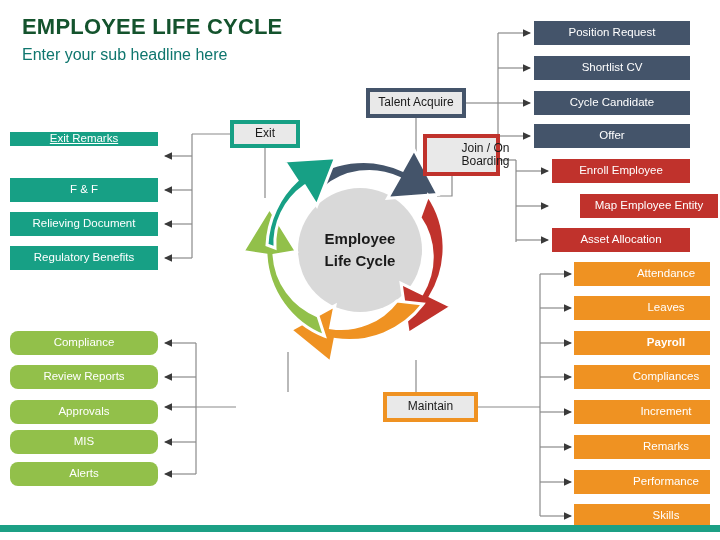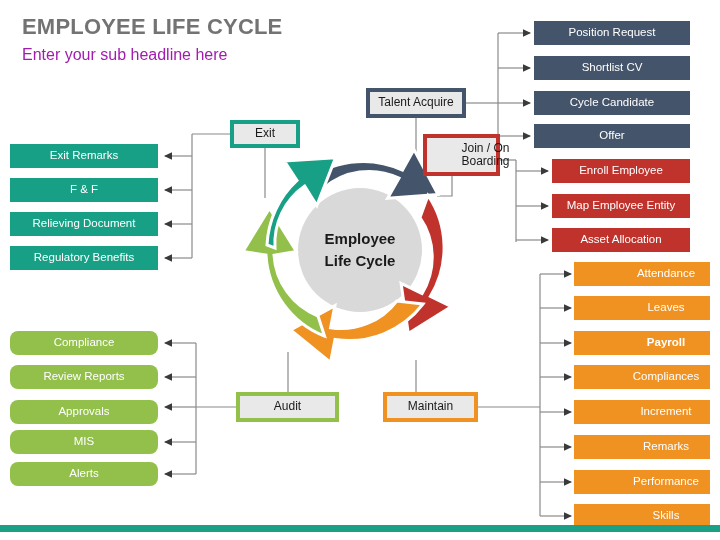--- a/index.html
+++ b/index.html
@@ -8,26 +8,26 @@
     background:#ffffff;
     font-family:"Liberation Sans", sans-serif;
     overflow:hidden;
     position:relative;
   }
   #stage{position:absolute;left:0;top:0;width:720px;height:540px;}
 
   
   .title{
     position:absolute;left:22px;top:14px;
-    font-size:22px;font-weight:bold;color:#737373;
+    font-size:22px;font-weight:bold;color:#14532d;
     letter-spacing:.2px;white-space:nowrap;
   }
   .subtitle{
     position:absolute;left:22px;top:46px;
-    font-size:16px;color:#a21caf;white-space:nowrap;
+    font-size:16px;color:#0f766e;white-space:nowrap;
   }
 
   
   .bottom-bar{
     position:absolute;left:0;bottom:8px;width:720px;height:7px;
     background:#1CA085;
   }
 
   
   .chip{
@@ -199,47 +199,44 @@
   </div>
 
   <div class="hub red" style="left:423px;top:134px;width:77px;height:42px;padding-left:48px;">
     <span>Join / On Boarding</span>
   </div>
 
   <div class="hub teal" style="left:230px;top:120px;width:70px;height:28px;">
     <span>Exit</span>
   </div>
 
-  <div class="hub green" style="left:236px;top:392px;width:103px;height:30px;">
-    <span>Audit</span>
-  </div>
 
   <div class="hub orange" style="left:370px;top:392px;width:95px;height:30px;">
     <span>Maintain</span>
   </div>
 
   <div class="chip navy" style="left:534px;top:21px;width:156px;height:24px;">Position Request</div>
   <div class="chip navy" style="left:534px;top:56px;width:156px;height:24px;">Shortlist CV</div>
   <div class="chip navy" style="left:534px;top:91px;width:156px;height:24px;">Cycle Candidate</div>
   <div class="chip navy" style="left:534px;top:124px;width:156px;height:24px;">Offer</div>
 
   <div class="chip red" style="left:552px;top:159px;width:138px;height:24px;">Enroll Employee</div>
-  <div class="chip red" style="left:552px;top:194px;width:138px;height:24px;">Map Employee Entity</div>
+  <div class="chip red" style="left:580px;top:194px;width:138px;height:24px;">Map Employee Entity</div>
   <div class="chip red" style="left:552px;top:228px;width:138px;height:24px;">Asset Allocation</div>
 
   <div class="chip orange" style="left:574px;top:262px;width:136px;height:24px;">Attendance</div>
   <div class="chip orange" style="left:574px;top:296px;width:136px;height:24px;">Leaves</div>
   <div class="chip orange" style="left:574px;top:331px;width:136px;height:24px;font-weight:bold;">Payroll</div>
   <div class="chip orange" style="left:574px;top:365px;width:136px;height:24px;">Compliances</div>
   <div class="chip orange" style="left:574px;top:400px;width:136px;height:24px;">Increment</div>
   <div class="chip orange" style="left:574px;top:435px;width:136px;height:24px;">Remarks</div>
   <div class="chip orange" style="left:574px;top:470px;width:136px;height:24px;">Performance</div>
   <div class="chip orange" style="left:574px;top:504px;width:136px;height:24px;">Skills</div>
 
-  <div class="chip teal" style="left:10px;top:144px;width:148px;height:24px;">Exit Remarks</div>
+  <div class="chip teal" style="left:10px;top:132px;width:148px;height:14px;text-decoration:underline;">Exit Remarks</div>
   <div class="chip teal" style="left:10px;top:178px;width:148px;height:24px;">F &amp; F</div>
   <div class="chip teal" style="left:10px;top:212px;width:148px;height:24px;">Relieving Document</div>
   <div class="chip teal" style="left:10px;top:246px;width:148px;height:24px;">Regulatory Benefits</div>
 
   <div class="chip green" style="left:10px;top:331px;width:148px;height:24px;">Compliance</div>
   <div class="chip green" style="left:10px;top:365px;width:148px;height:24px;">Review Reports</div>
   <div class="chip green" style="left:10px;top:400px;width:148px;height:24px;">Approvals</div>
   <div class="chip green" style="left:10px;top:430px;width:148px;height:24px;">MIS</div>
   <div class="chip green" style="left:10px;top:462px;width:148px;height:24px;">Alerts</div>
 

